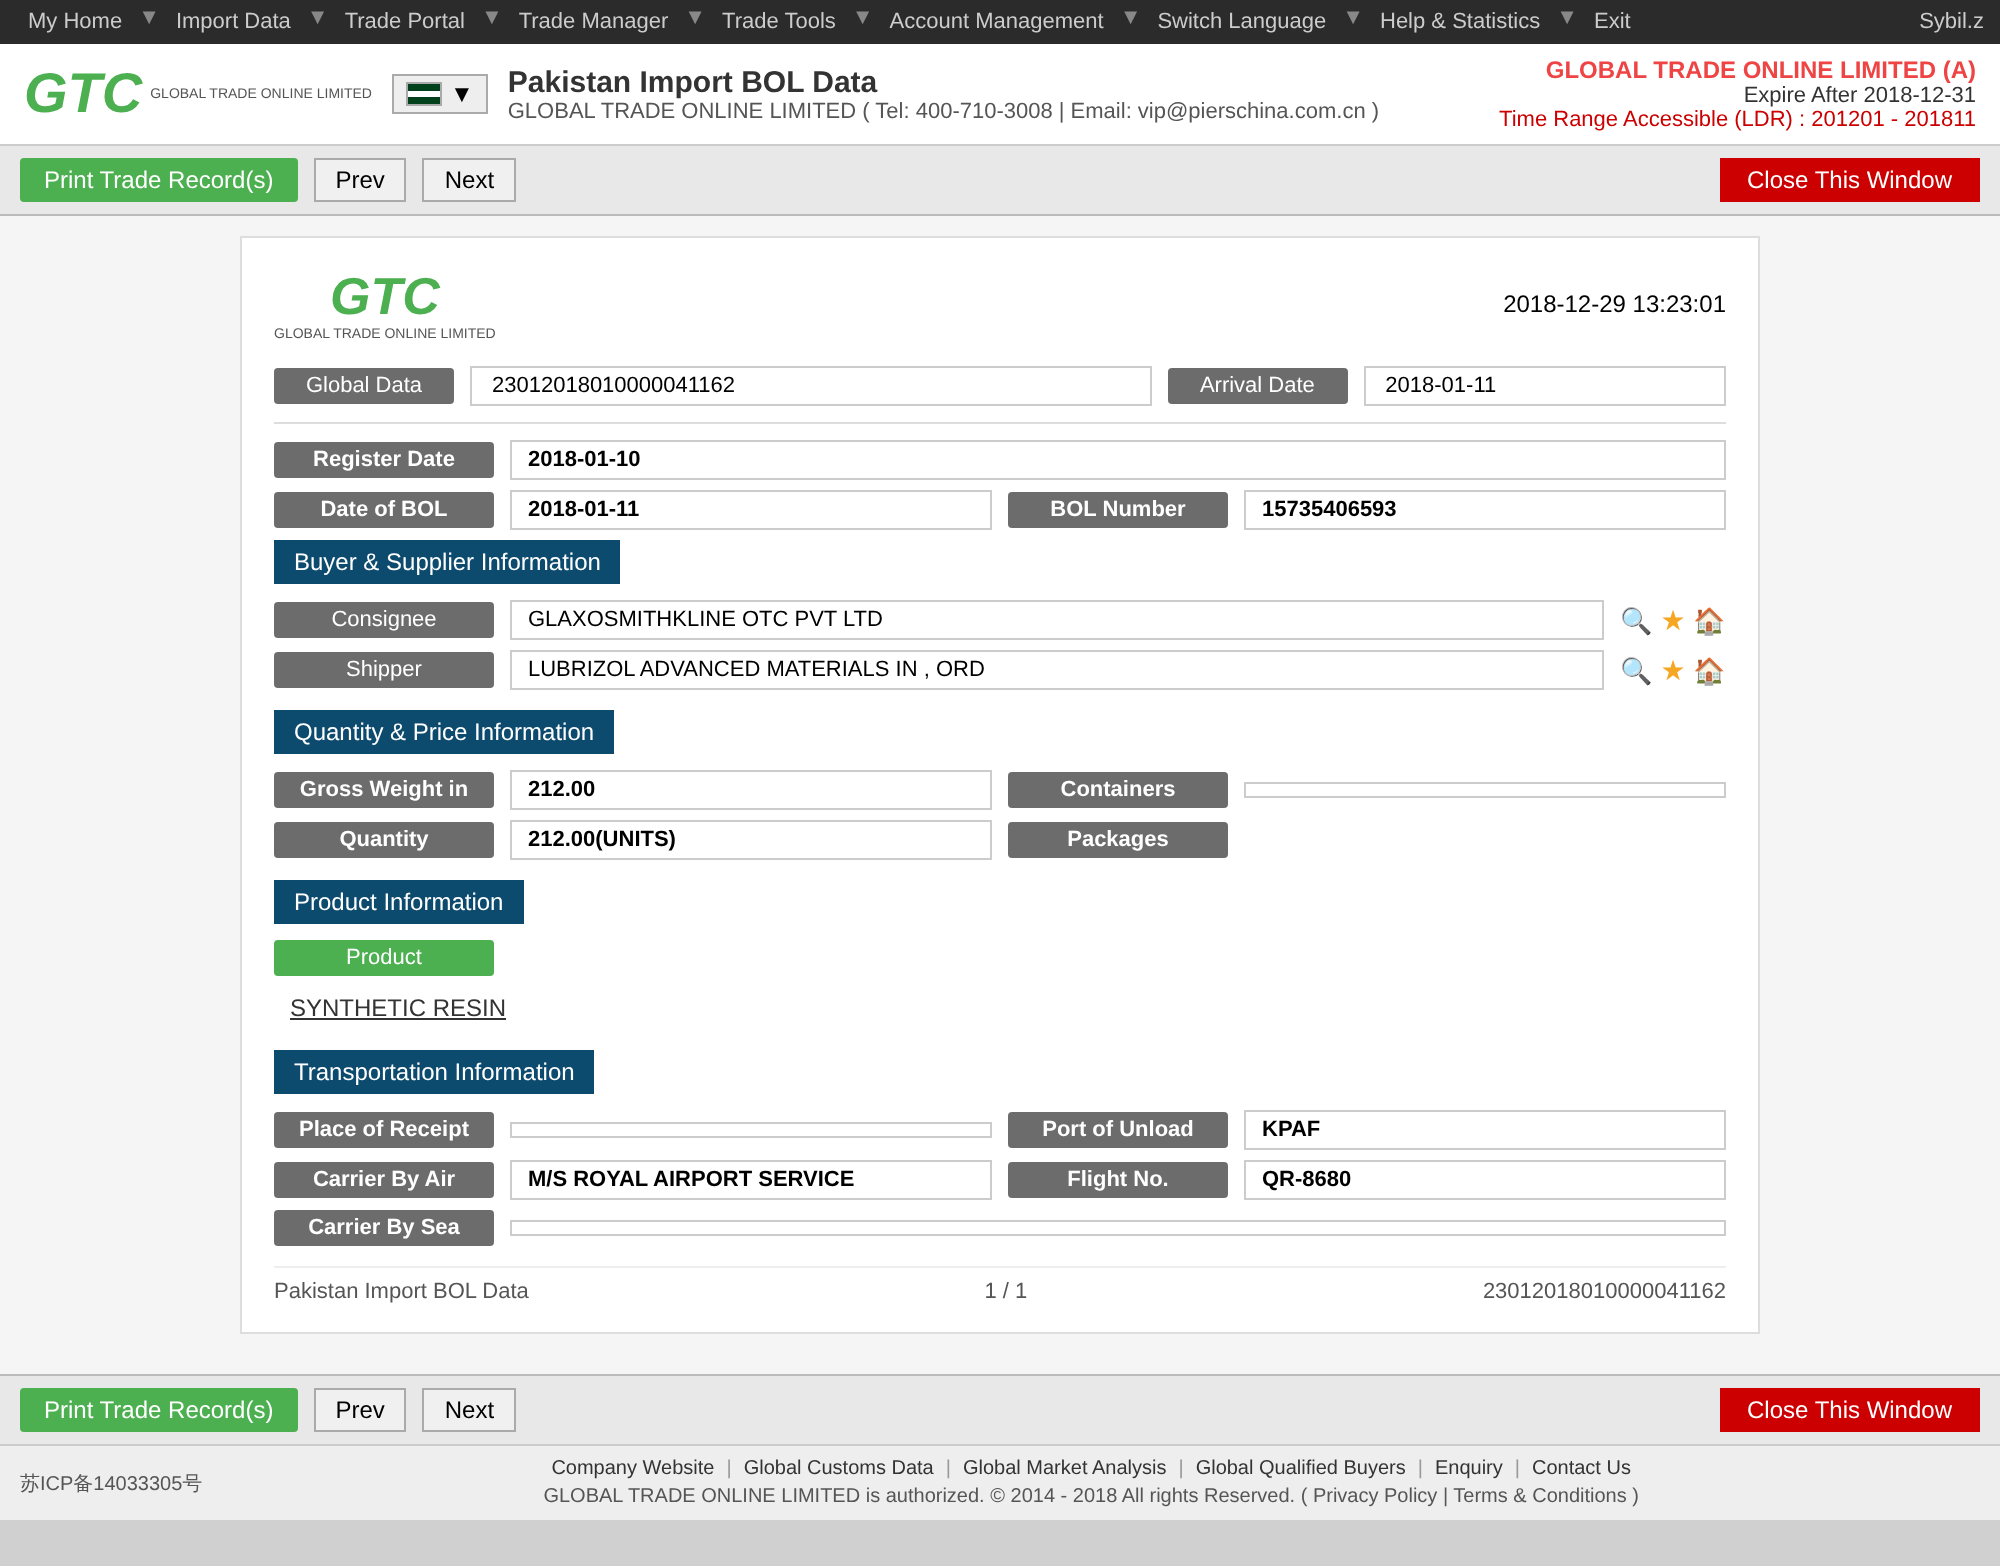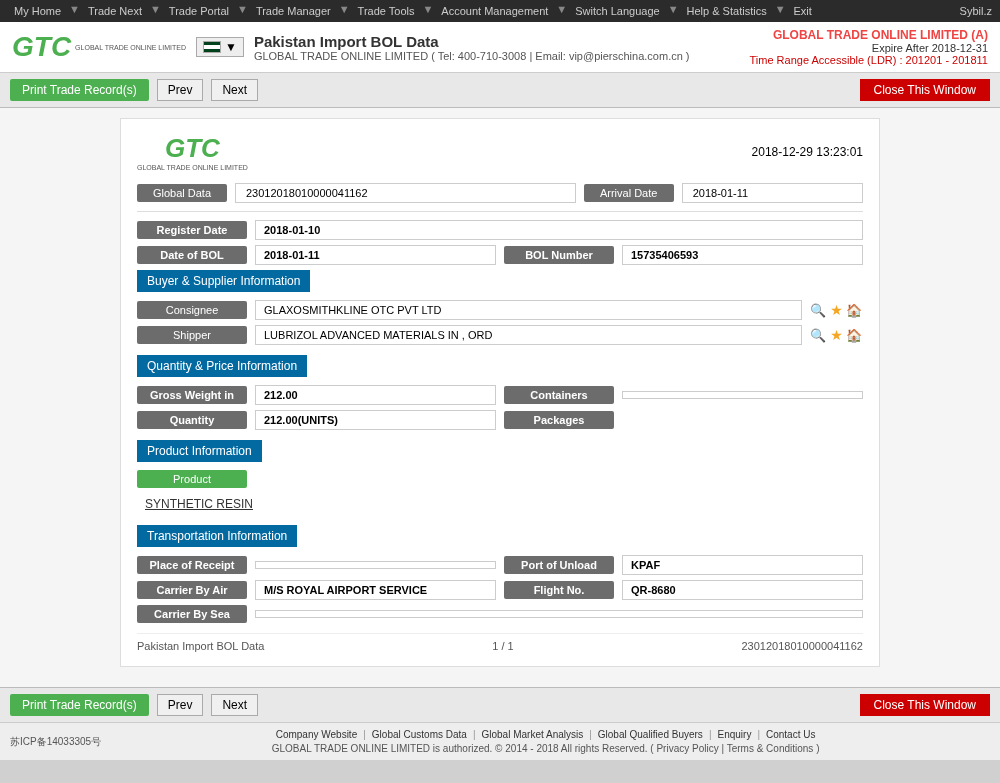--- a/index.html
+++ b/index.html
@@ -32,21 +32,21 @@
     .main-content { background: #f5f5f5; padding: 10px 120px; }
 
     
     .record-card { background: #fff; border: 1px solid #ddd; padding: 14px 16px; margin-bottom: 10px; }
 
     
     .card-logo-row { display: flex; justify-content: space-between; align-items: center; margin-bottom: 12px; }
     .card-logo { display: flex; flex-direction: column; align-items: center; }
 
     
-    .section-header { background: #0369a1; color: #fff; padding: 4px 10px; font-size: 12px; margin-bottom: 8px; display: inline-block; }
+    .section-header { background: #0c4a6e; color: #fff; padding: 4px 10px; font-size: 12px; margin-bottom: 8px; display: inline-block; }
 
     
     .info-section { margin-bottom: 10px; }
     .info-row { display: flex; align-items: center; margin-bottom: 5px; gap: 8px; }
     .info-label { background: #6c6c6c; color: #fff; padding: 3px 8px; font-size: 11px; border-radius: 2px; min-width: 110px; text-align: center; }
     .info-value { border: 1px solid #ccc; padding: 3px 8px; font-size: 11px; background: #fff; flex: 1; }
     .info-icons { display: flex; gap: 4px; align-items: center; }
 
     
     .two-col-row { display: flex; gap: 8px; margin-bottom: 5px; }
@@ -80,21 +80,21 @@
     .gd-label { background: #6c6c6c; color: #fff; padding: 3px 10px; font-size: 11px; border-radius: 2px; min-width: 90px; text-align: center; }
     .gd-value { border: 1px solid #ccc; padding: 3px 10px; font-size: 11px; background: #fff; flex: 1; }
   </style>
 </head>
 <body>
 
 <div class="top-nav">
   <div class="top-nav-left">
     <span class="top-nav-item">My Home</span>
     <span style="color:#888">▼</span>
-    <span class="top-nav-item">Trade Next</span>
+    <span class="top-nav-item">Import Data</span>
     <span style="color:#888">▼</span>
     <span class="top-nav-item">Trade Portal</span>
     <span style="color:#888">▼</span>
     <span class="top-nav-item">Trade Manager</span>
     <span style="color:#888">▼</span>
     <span class="top-nav-item">Trade Tools</span>
     <span style="color:#888">▼</span>
     <span class="top-nav-item">Account Management</span>
     <span style="color:#888">▼</span>
     <span class="top-nav-item">Switch Language</span>

